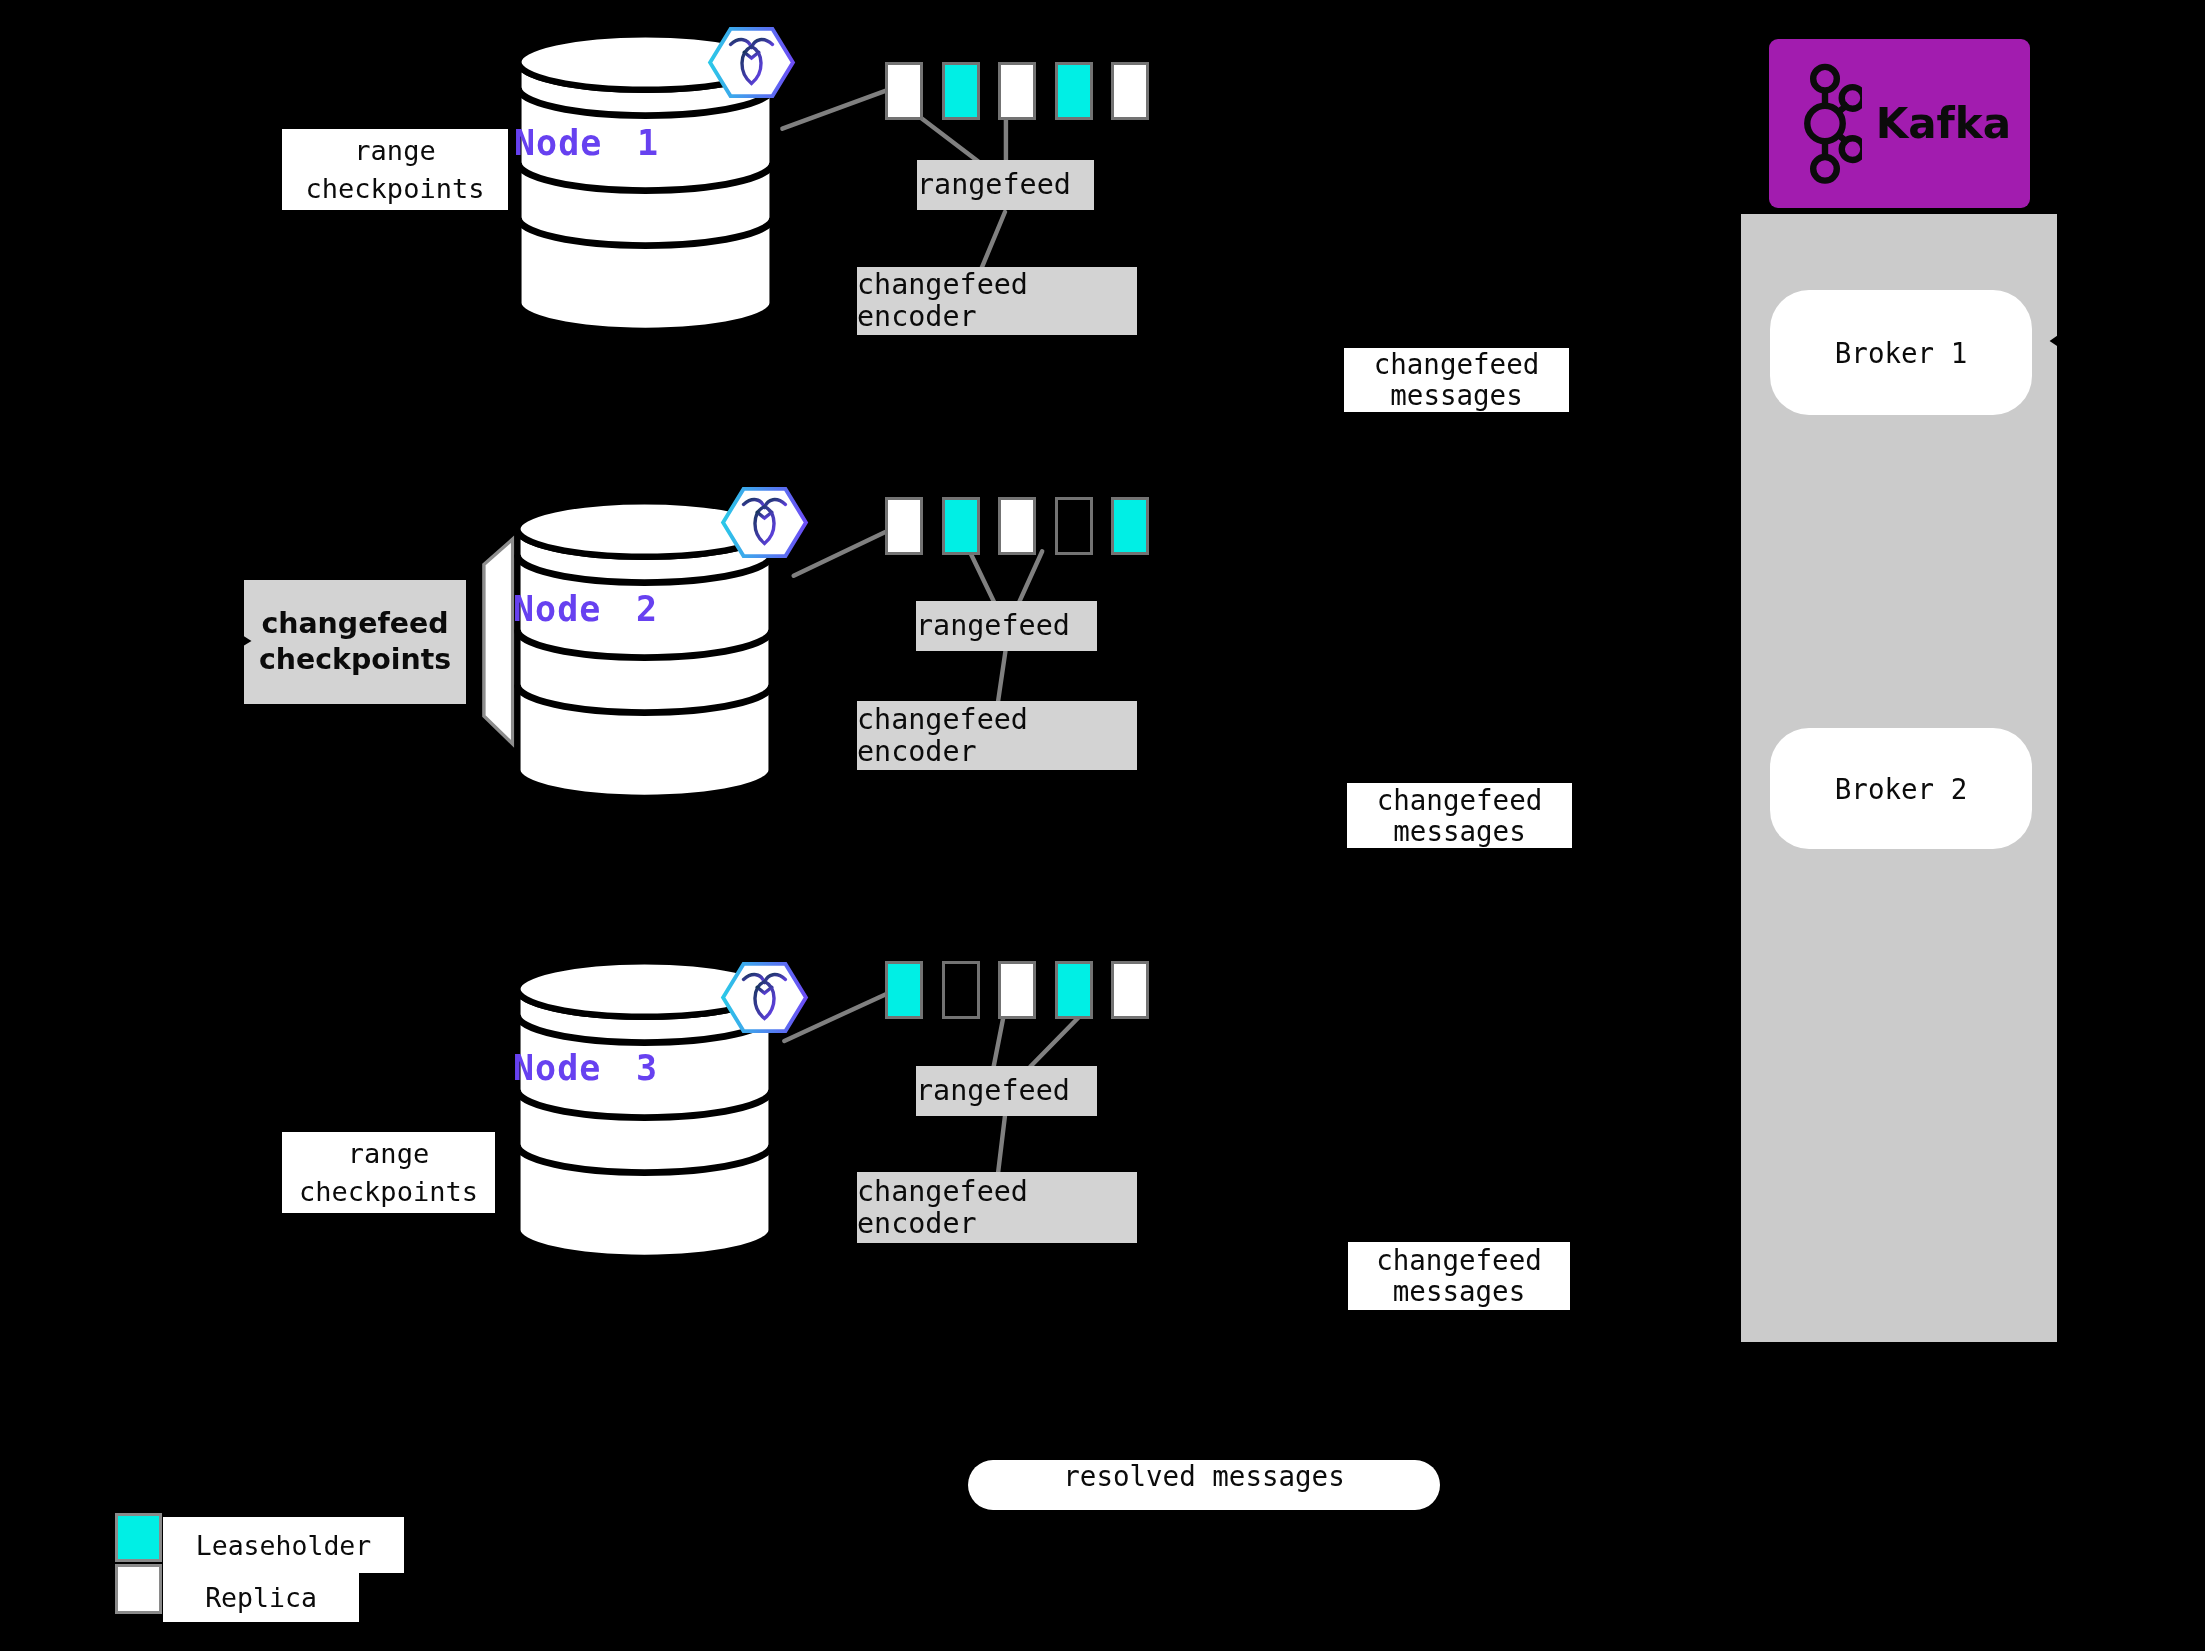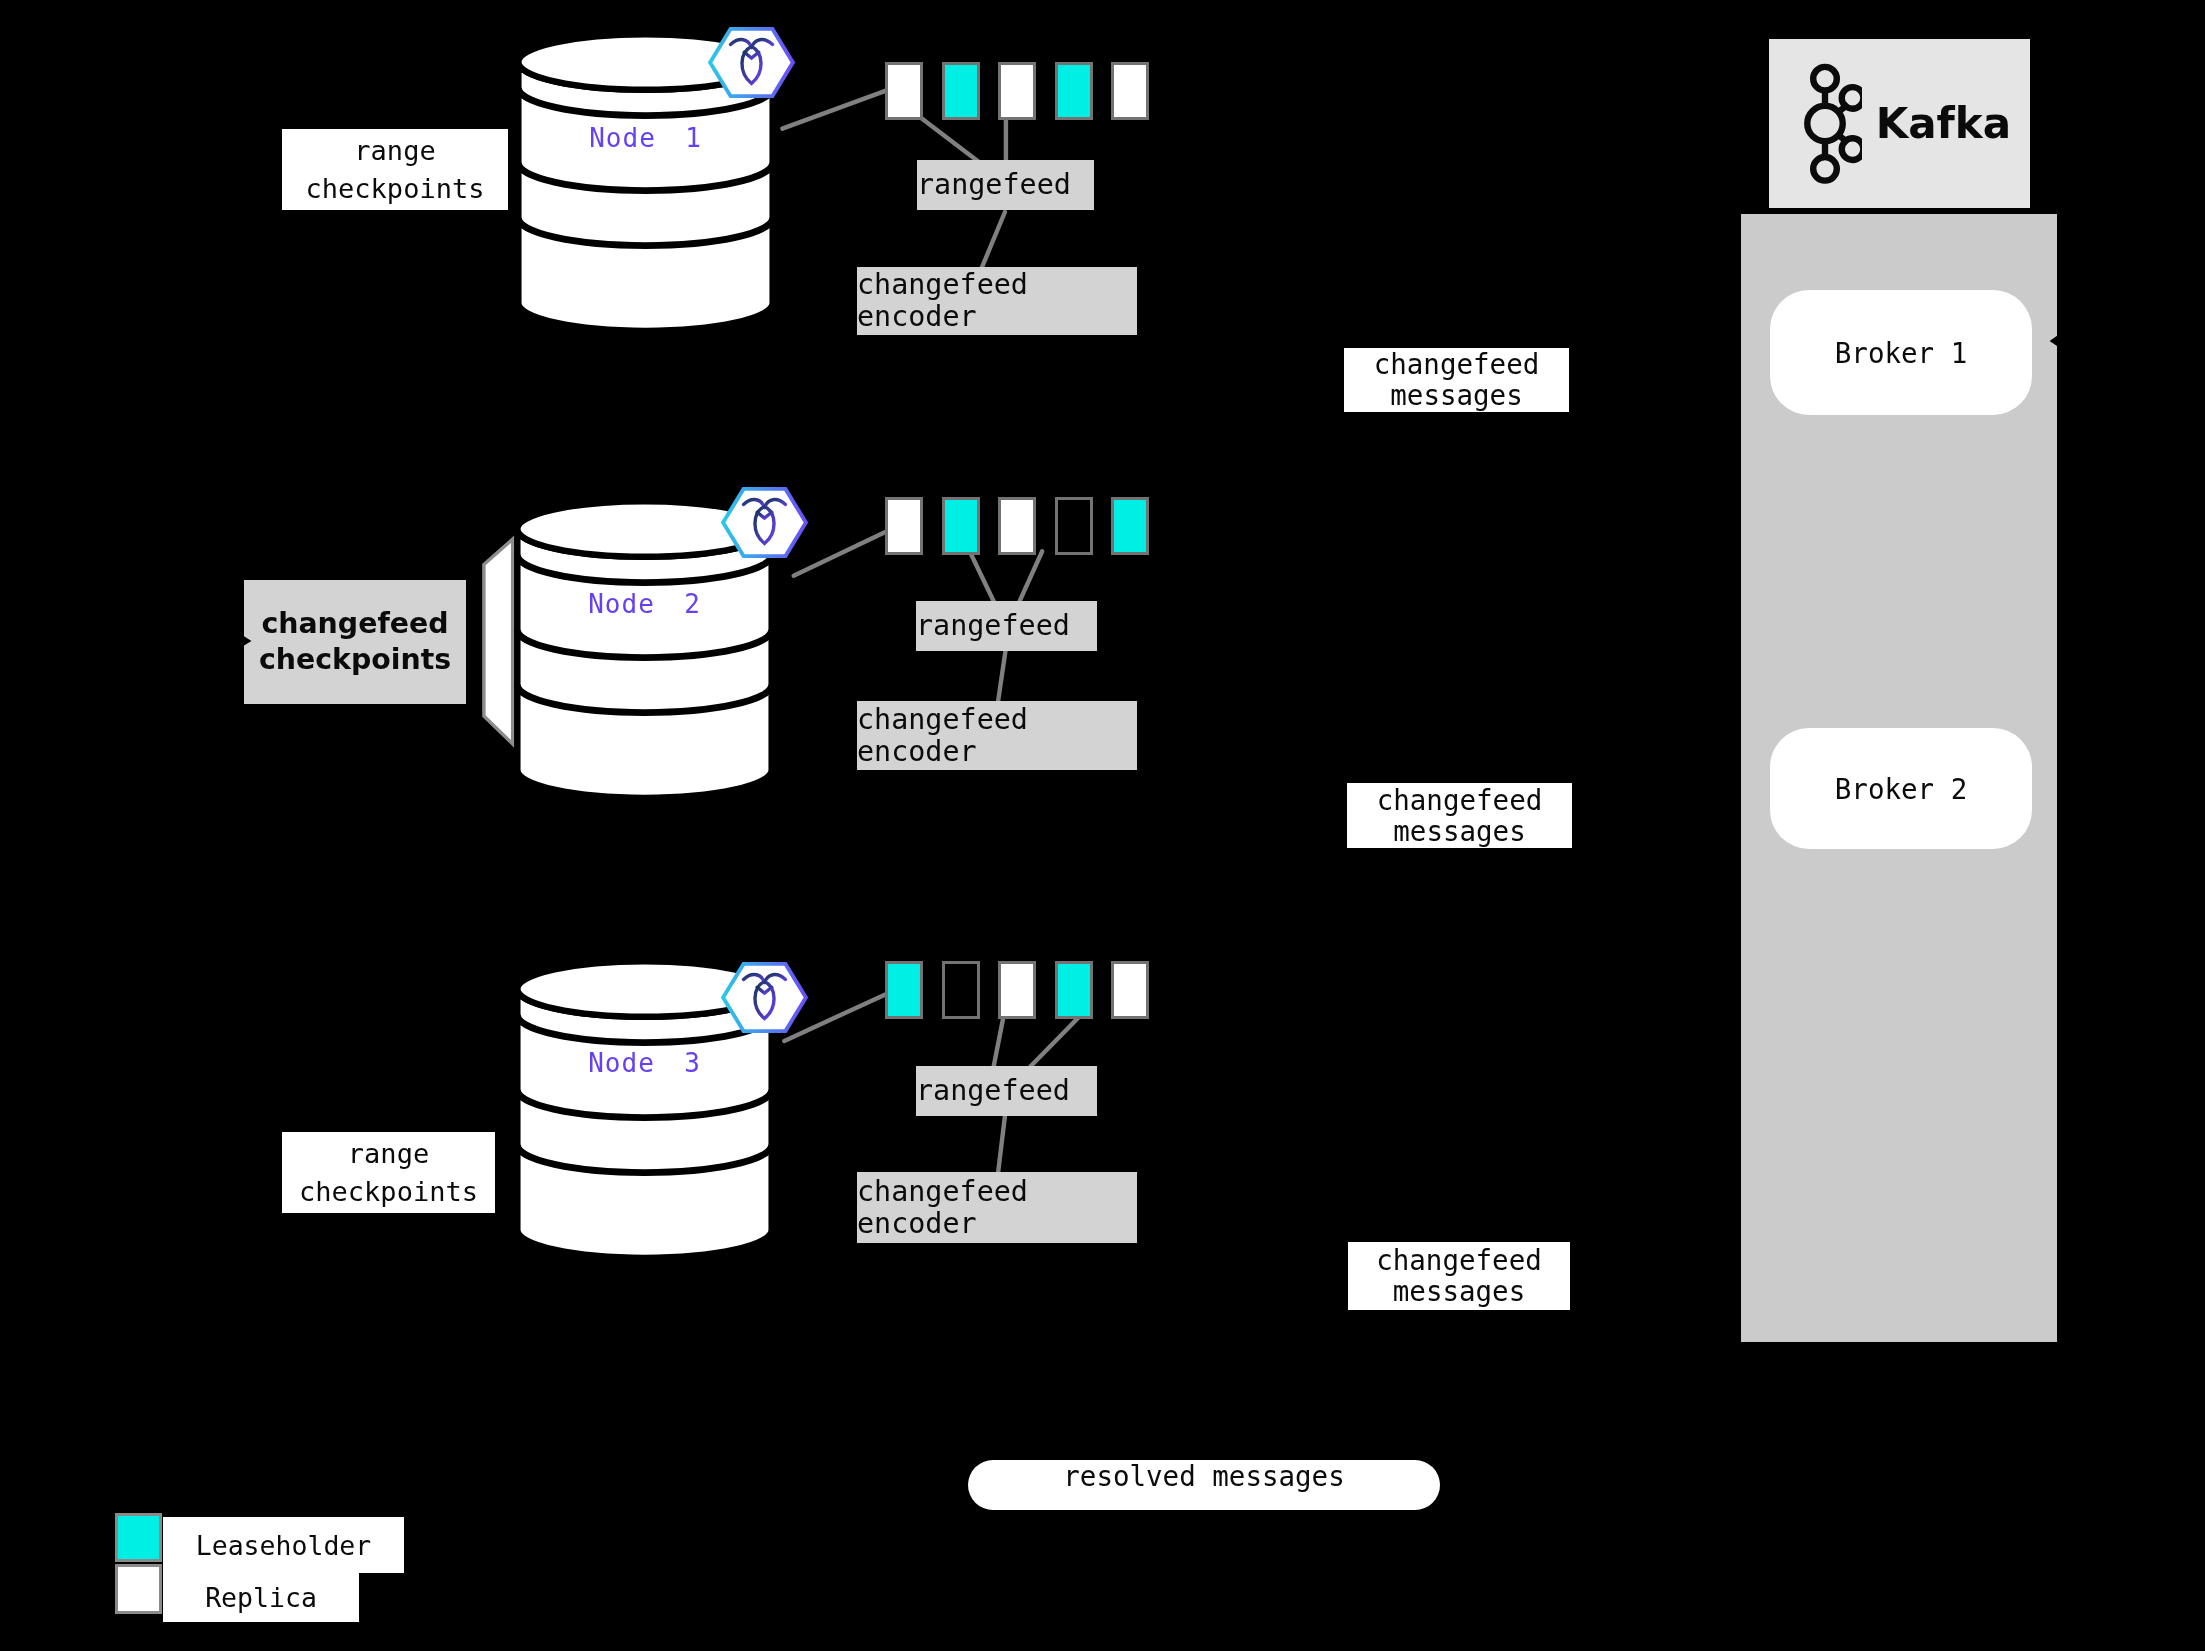--- a/index.html
+++ b/index.html
@@ -11,21 +11,21 @@
     --containergray:#cbcbcb;
   }
   html,body{margin:0;padding:0;background:#000;}
   #canvas{position:relative;width:2205px;height:1652px;background:#000;overflow:hidden;
           font-family:"DejaVu Sans Mono", monospace; color:#0b0b0b;}
   .abs{position:absolute;box-sizing:border-box;}
   svg.layer{position:absolute;left:0;top:0;}
 
   
   .cyl{width:263px;height:306px;}
-  .node-label{width:263px;text-align:center;font-weight:normal;font-size:26px;
+  .node-label{width:263px;text-align:left;font-weight:bold;font-size:35px;
               color:var(--purple);word-spacing:12.7px;letter-spacing:1px;}
 
   
   .cellrow{display:flex;gap:18.6px;}
   .cell{width:32px;height:52px;border:3.4px solid var(--cellborder);}
   .cell.replica{background:#ffffff;}
   .cell.leaseholder{background:var(--cyan);}
   .cell.empty{background:transparent;}
 
   
@@ -34,21 +34,21 @@
   
   .whitebox{background:#ffffff;display:flex;flex-direction:column;
             align-items:center;justify-content:center;font-size:27.5px;line-height:31px;text-align:center;}
   .coordinator{background:var(--boxgray);display:flex;flex-direction:column;align-items:center;
                justify-content:center;font-family:"DejaVu Sans",sans-serif;font-weight:bold;
                font-size:28.4px;line-height:36px;}
   .pill{background:#ffffff;border-radius:29px;display:flex;
         justify-content:center;font-size:27.5px;}
 
   
-  .kafka-box{background:#e5e5e5;display:flex;align-items:center;justify-content:center;gap:13.7px;}
+  .kafka-box{background:#a21caf;display:flex;align-items:center;justify-content:center;gap:13.7px;border-radius:9px;}
   .kafka-word{font-family:"DejaVu Sans",sans-serif;font-weight:bold;font-size:42px;color:#0b0b0b;}
   .container{background:var(--containergray);}
   .broker{background:#ffffff;border-radius:39px;display:flex;align-items:center;
           justify-content:center;font-size:27.5px;}
 
   
   .swatch{width:47px;border:3.9px solid #8a8a8a;}
   .legendbox{background:#ffffff;display:flex;align-items:center;justify-content:center;font-size:26.5px;margin-top:7px;}
 </style>
 </head>

